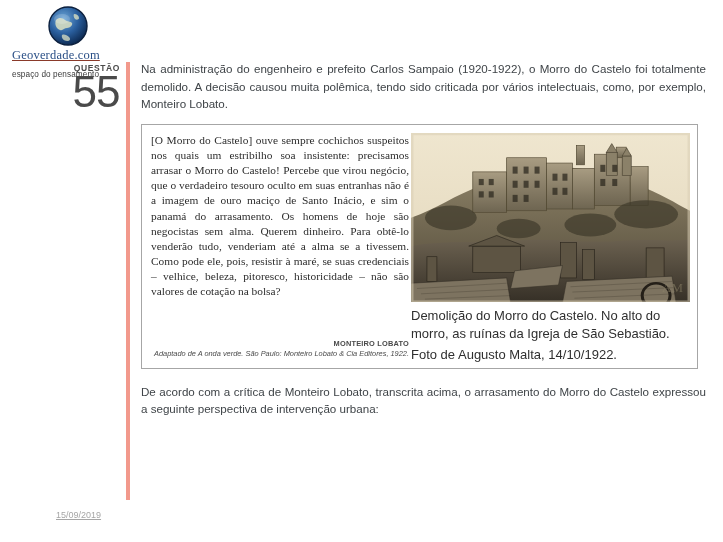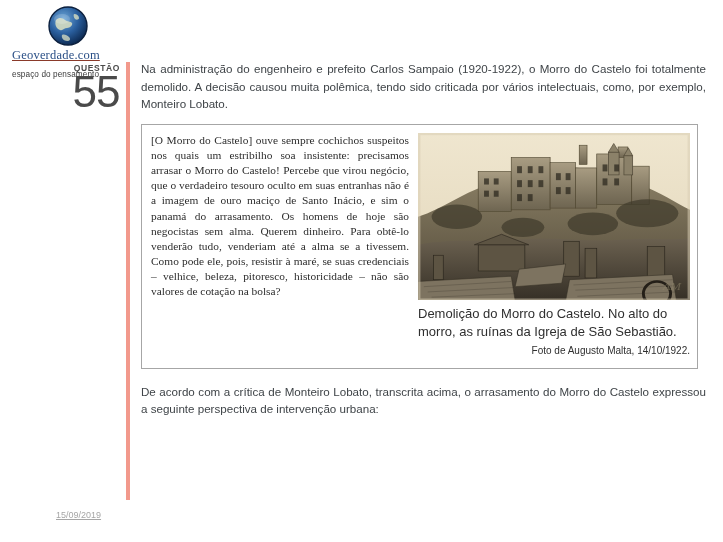--- a/index.html
+++ b/index.html
@@ -95,23 +95,23 @@
     text-align: justify;
   }
 
   
   #source-box {
     margin-top: 11px;
     border: 1px solid #a6a6a6;
     width: 557px;
     height: 245px;
     box-sizing: border-box;
-    padding: 8px 7px 12px 9px;
+    padding: 8px 7px 6px 9px;
     display: flex;
-    gap: 9px;
+    gap: 2px;
   }
   #quote-col {
     width: 258px;
     flex: 0 0 258px;
     display: flex;
     flex-direction: column;
   }
   #quote-text {
     font-family: "Liberation Serif", serif;
     font-size: 11.4px;
@@ -139,33 +139,32 @@
     flex: 1;
     display: flex;
     flex-direction: column;
   }
   #photo-figure {
     width: 100%;
     height: 192px;
     position: relative;
     overflow: hidden;
     background: #a3a3a3;
-    font-style: italic;
   }
   #photo-figure svg { display: block; width: 100%; height: 100%; }
   #photo-caption {
     font-size: 13px;
     line-height: 1.36;
     color: #2f2f2f;
     margin-top: 5px;
   }
   #photo-credit {
-    font-size: 10px;
+    font-size: 13px;
     color: #2f2f2f;
-    text-align: right;
+    text-align: left;
     margin-top: 4px;
   }
 
   
   #prompt {
     margin-top: 14px;
   }
   #options {
     margin-top: 11px;
   }
@@ -219,20 +218,24 @@
 <div id="accent-rule"></div>
 
 <div id="content">
 
   <div class="body-text">Na administração do engenheiro e prefeito Carlos Sampaio (1920-1922), o Morro do Castelo foi totalmente demolido. A decisão causou muita polêmica, tendo sido criticada por vários intelectuais, como, por exemplo, Monteiro Lobato.</div>
 
   <div id="source-box">
 
     <div id="quote-col">
       <div id="quote-text">[O Morro do Castelo] ouve sempre cochichos suspeitos nos quais um estribilho soa insistente: precisamos arrasar o Morro do Castelo! Percebe que virou negócio, que o verdadeiro tesouro oculto em suas entranhas não é a imagem de ouro maciço de Santo Inácio, e sim o panamá do arrasamento. Os homens de hoje são negocistas sem alma. Querem dinheiro. Para obtê-lo venderão tudo, venderiam até a alma se a tivessem. Como pode ele, pois, resistir à maré, se suas credenciais – velhice, beleza, pitoresco, historicidade – não são valores de cotação na bolsa?</div>
+      <div id="quote-credit">
+        <div id="quote-author">MONTEIRO LOBATO</div>
+        <div id="quote-reference">Adaptado de A onda verde. São Paulo: Monteiro Lobato &amp; Cia Editores, 1922.</div>
+      </div>
     </div>
 
     <div id="photo-col">
       <div id="photo-figure">
         <svg viewBox="0 0 280 192" preserveAspectRatio="none" aria-hidden="true">
           <defs>
             <linearGradient id="sky" x1="0" y1="0" x2="0" y2="1">
               <stop offset="0%" stop-color="#efe6cf"></stop>
               <stop offset="100%" stop-color="#e2d6ba"></stop>
             </linearGradient>

